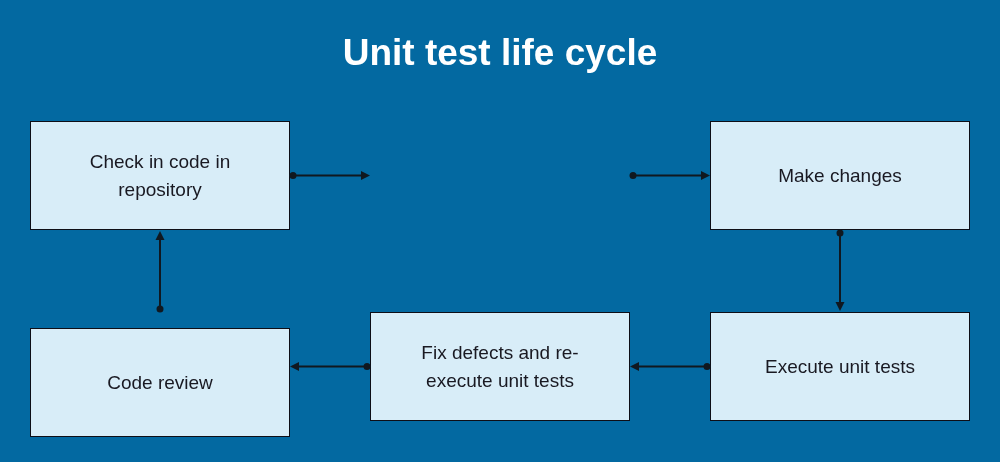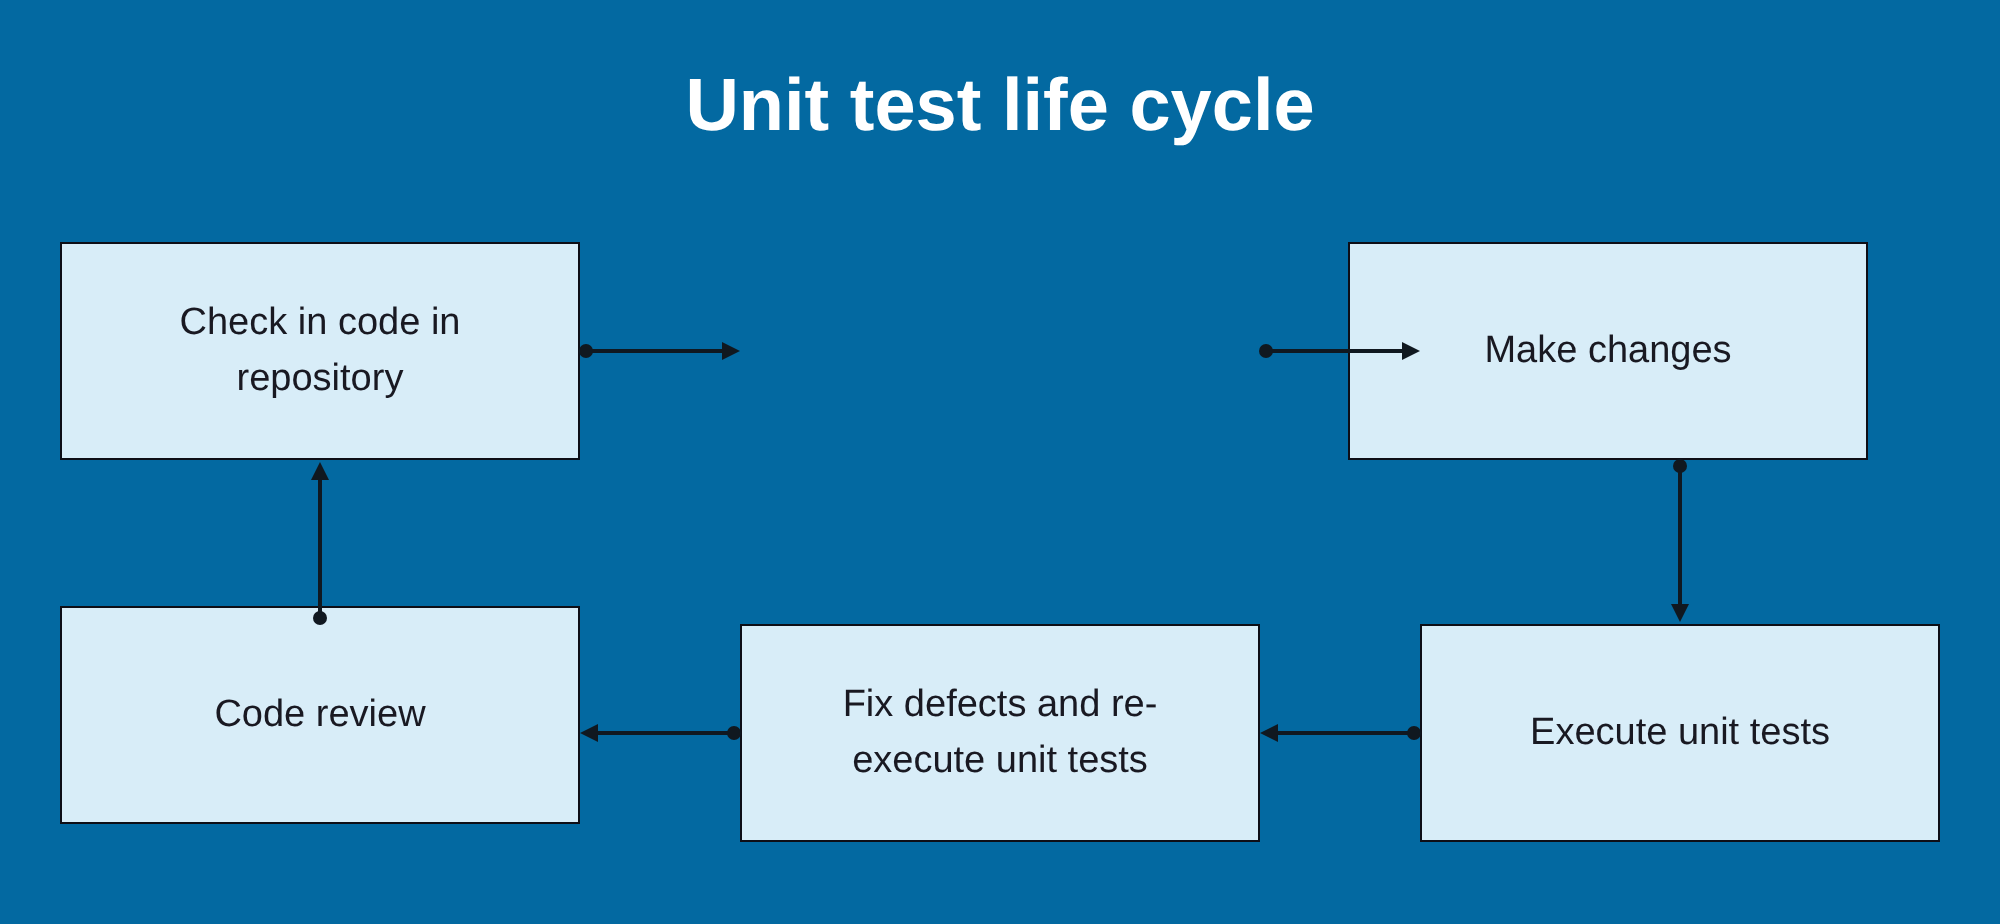--- a/index.html
+++ b/index.html
@@ -35,22 +35,22 @@
     align-items: center;
     justify-content: center;
     text-align: center;
     padding: 0 22px;
     font-size: 19px;
     line-height: 28px;
     color: #191922;
   }
   .n1 { left: 30px;  top: 121px; justify-content: flex-end; }
   .n2 { left: 370px; top: 121px; }
-  .n3 { left: 674px; top: 121px; }
-  .n4 { left: 30px;  top: 303px; align-items: center; }
+  .n3 { left: 710px; top: 121px; }
+  .n4 { left: 30px;  top: 328px; align-items: center; }
   .n5 { left: 370px; top: 312px; }
   .n6 { left: 710px; top: 312px; }
   .edges {
     position: absolute;
     left: 0; top: 0;
     width: 1000px; height: 462px;
     pointer-events: none;
   }
   .edges line    { stroke: #101820; stroke-width: 2; }
   .edges circle  { fill: #101820; }

